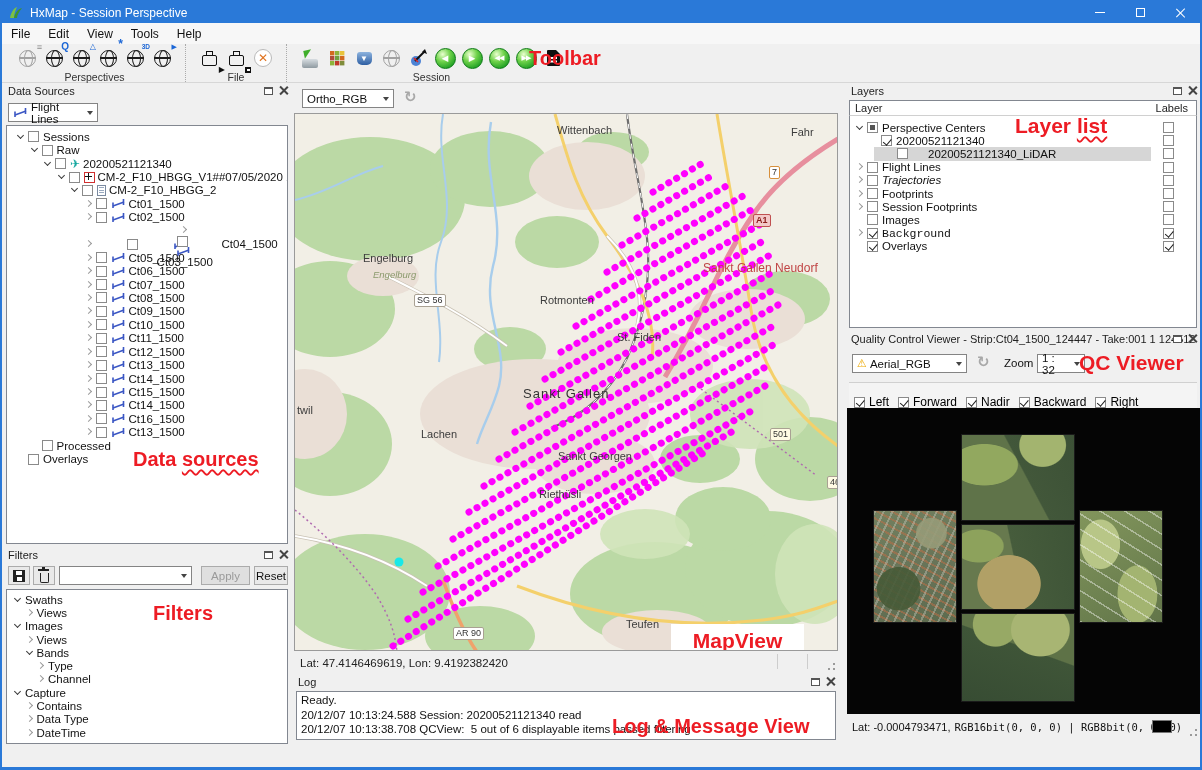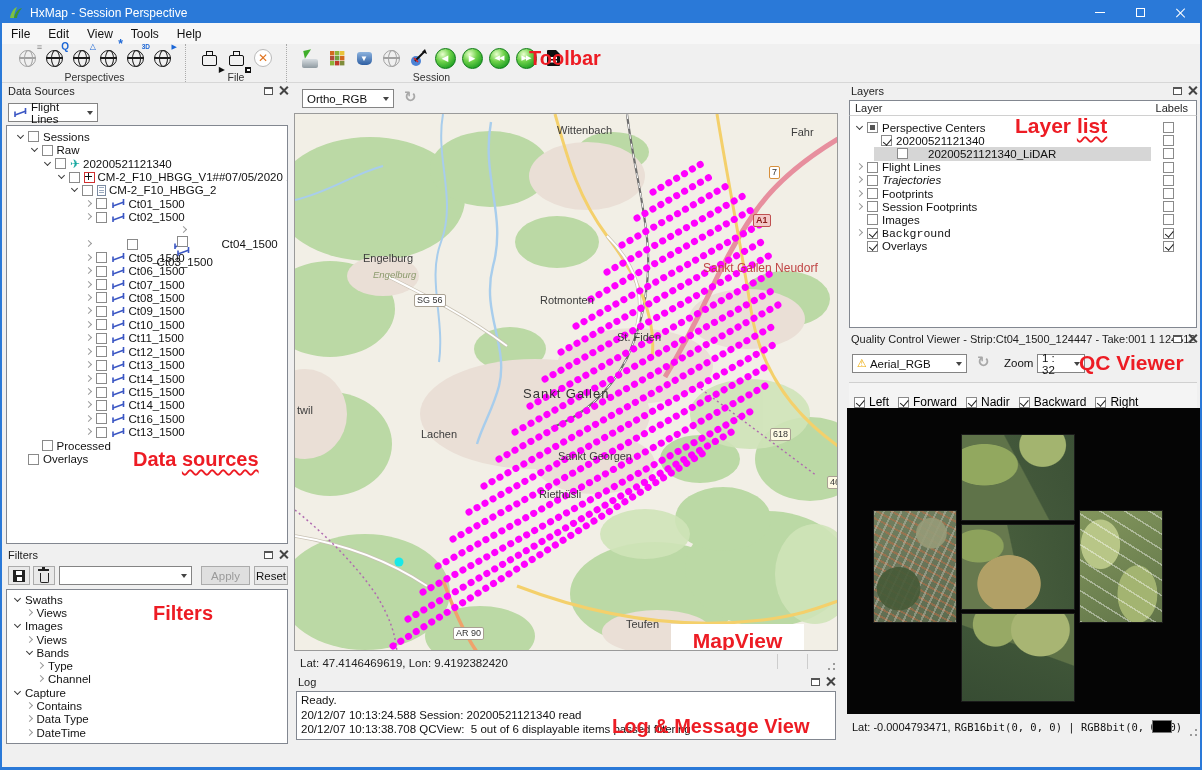--- a/index.html
+++ b/index.html
@@ -834,21 +834,21 @@
           <div class="mlabel ml-town" style="left: 322px; top: 217px;">St. Fiden</div>
           <div class="mlabel ml-city" style="left: 228px; top: 272px;">Sankt Gallen</div>
           <div class="mlabel ml-town" style="left: 126px; top: 314px;">Lachen</div>
           <div class="mlabel ml-town" style="left: 263px; top: 336px;">Sankt Georgen</div>
           <div class="mlabel ml-town" style="left: 196px; top: 374px; margin-left: 48px;">Riethüsli</div>
           <div class="mlabel ml-town" style="left: 2px; top: 290px;">twil</div>
           <div class="mlabel ml-town" style="left: 331px; top: 504px;">Teufen</div>
           <div class="mbadge " style="left: 119px; top: 180px;">SG 56</div>
           <div class="mbadge mb-o" style="left: 474px; top: 52px;">7</div>
           <div class="mbadge mb-a" style="left: 458px; top: 100px;">A1</div>
-          <div class="mbadge mb-y" style="left: 475px; top: 314px;">618</div>
+          <div class="mbadge mb-y" style="left: 475px; top: 314px;">501</div>
           <div class="mbadge mb-y" style="left: 532px; top: 362px;">46</div>
           <div class="mbadge " style="left: 158px; top: 513px;">AR 90</div>
         </div>
       <div class="ann" id="ann-map">
           <span></span>
           <span class="wavy">Map</span>
           <span> View</span>
         </div>
     </div>
     <div id="map-status">

